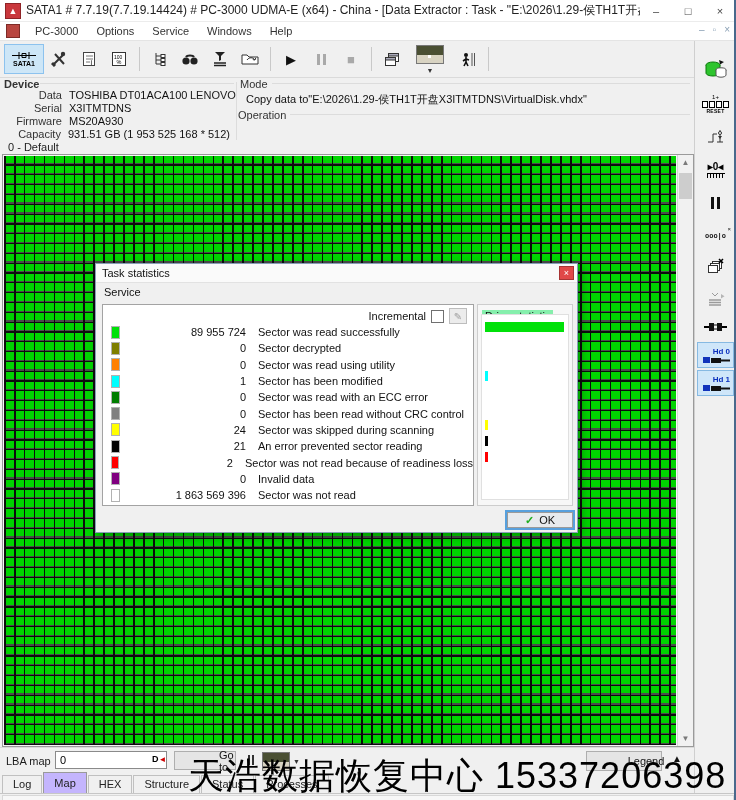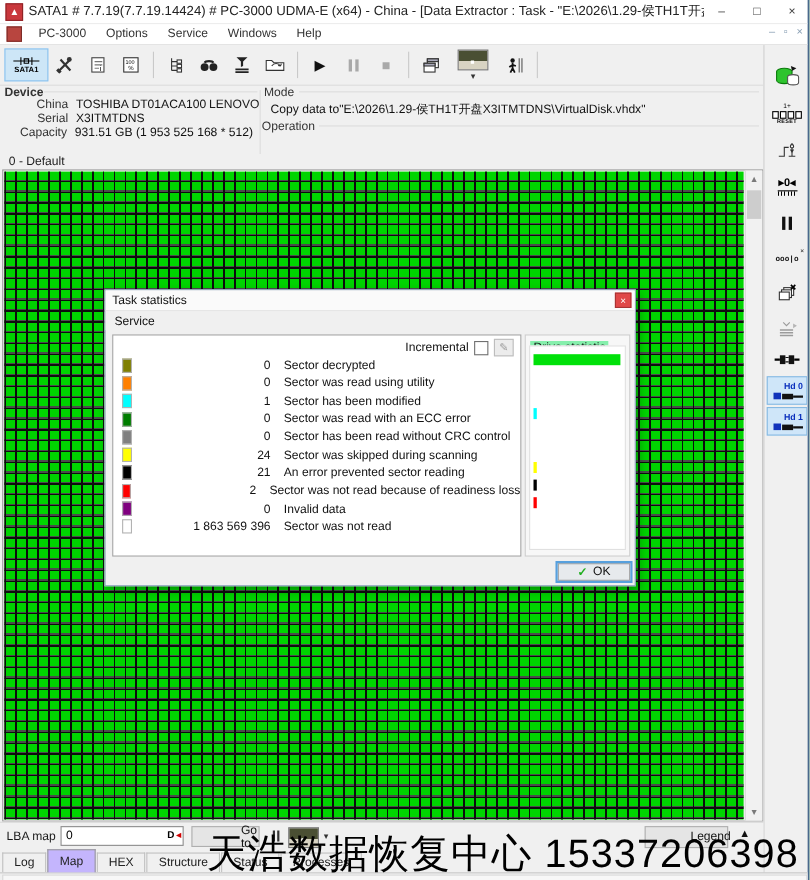--- a/index.html
+++ b/index.html
@@ -292,29 +292,33 @@
       </span>
     </div>
     <div class="tsep"></div>
   </div>
 
   <div class="devbar">
     <span class="sect-label dev-sect">Device</span>
     <div class="etch" style="left:40px;top:5px;width:194px;"></div>
     <div class="dev-rows" id="device-rows">
   <div class="dev-row">
-    <span class="dev-label">China</span>
+    <span class="dev-label">Data</span>
     <span class="dev-value">TOSHIBA DT01ACA100</span>
   </div>
 
   <div class="dev-row">
     <span class="dev-label">Serial</span>
     <span class="dev-value">X3ITMTDNS</span>
   </div>
 
+  <div class="dev-row">
+    <span class="dev-label">Firmware</span>
+    <span class="dev-value">MS20A930</span>
+  </div>
 
   <div class="dev-row">
     <span class="dev-label">Capacity</span>
     <span class="dev-value">931.51 GB (1 953 525 168 * 512)</span>
   </div>
 </div>
     <span class="vendor">LENOVO</span>
     <div class="vgroup-line"></div>
     <span class="sect-label mode-sect">Mode</span>
     <div class="etch" style="left:272px;top:5px;width:418px;"></div>
@@ -477,20 +481,25 @@
     <div class="dlg-menu">
       <span class="dlg-menu-item">Service</span>
     </div>
     <div class="stats-panel">
       <div class="inc-row">
         <span class="inc-label">Incremental</span>
         <span class="checkbox"></span>
         <span class="edit-btn">✎</span>
       </div>
       <div class="stat-rows" id="stat-rows">
+  <div class="stat-row">
+    <span class="swatch" style="background: rgb(0, 225, 9);"></span>
+    <span class="stat-val">89 955 724</span>
+    <span class="stat-lbl">Sector was read successfully</span>
+  </div>
 
   <div class="stat-row">
     <span class="swatch" style="background: rgb(127, 127, 0);"></span>
     <span class="stat-val">0</span>
     <span class="stat-lbl">Sector decrypted</span>
   </div>
 
   <div class="stat-row">
     <span class="swatch" style="background: rgb(255, 128, 0);"></span>
     <span class="stat-val">0</span>

